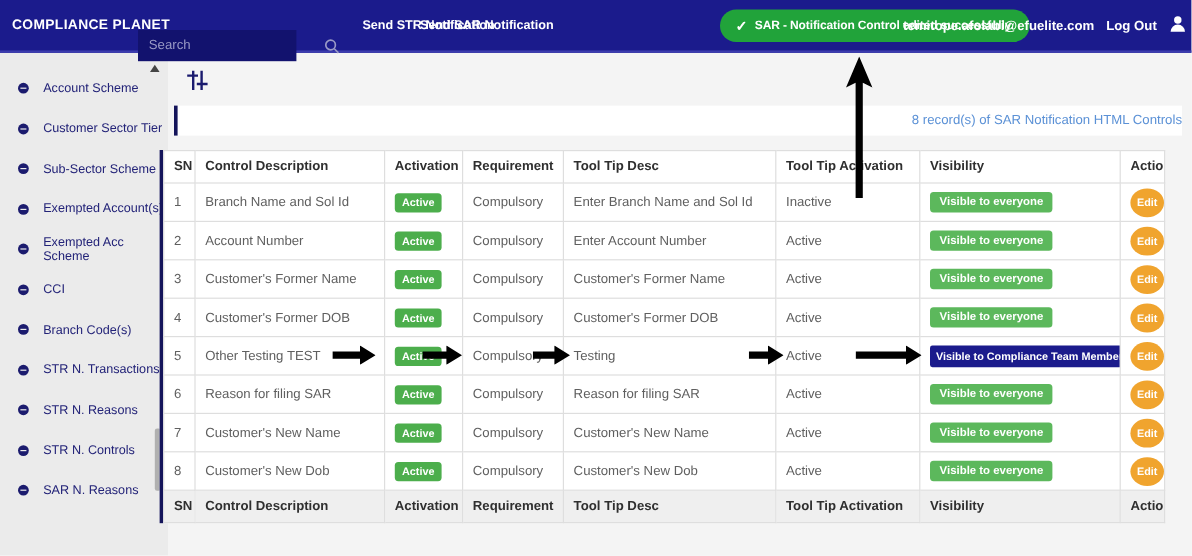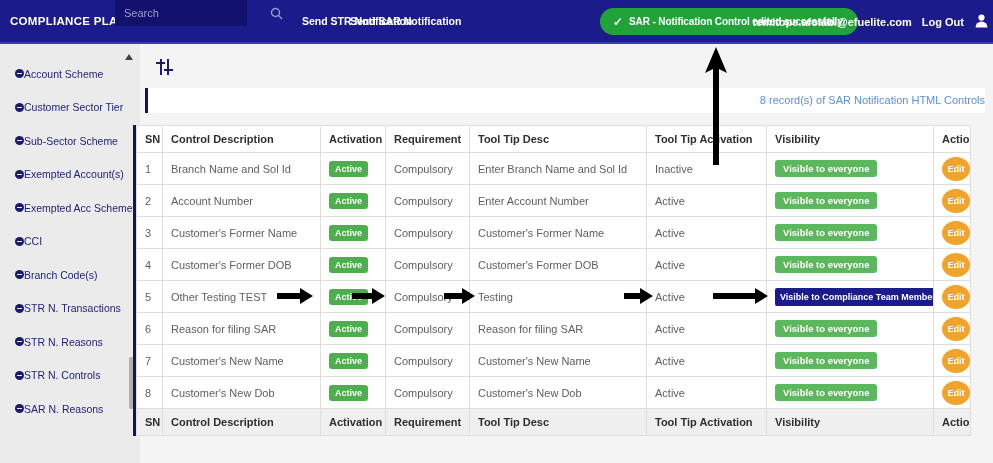--- a/index.html
+++ b/index.html
@@ -4,21 +4,21 @@
 <style>
   * { margin:0; padding:0; box-sizing:border-box; }
   html,body { width:993px; height:463px; overflow:hidden; background:#f4f4f4;
               font-family:"Liberation Sans", sans-serif; position:relative; }
 
   
   .navbar { position:absolute; left:0; top:0; width:993px; height:44px;
             background:#1b1b8c; border-bottom:2px solid #3c3cae; z-index:10; }
   .brand { position:absolute; left:10px; top:15px; color:#fff; font-weight:bold;
            font-size:11.5px; letter-spacing:.3px; }
-  .searchbox { position:absolute; left:115px; top:0; width:132px; height:26px;
+  .searchbox { position:absolute; left:115px; top:25px; width:132px; height:26px;
                background:#12126e; display:flex; align-items:center; }
   .searchbox input { flex:1; background:transparent; border:none; outline:none;
                      color:#d5d5ec; font-size:11px; padding:0 4px 0 9px;
                      font-family:"Liberation Sans", sans-serif; }
   .searchbox input::placeholder { color:#9a9ac6; }
   .search-ic { width:22px; display:flex; justify-content:center; }
   .nav-link { position:absolute; top:15px; color:#fff; font-weight:bold; font-size:10.5px;
               text-decoration:none; cursor:pointer; }
   .nav-link.str { left:256px;margin-left:46px; }
   .nav-link.sar { left:350px; }
@@ -27,21 +27,21 @@
            gap:6px; color:#fff; font-weight:bold; font-size:10px; letter-spacing:-.1px; }
   .toast .check { font-size:12px; font-weight:bold; }
   .nav-right { position:absolute; right:4px; top:0; height:44px; display:flex;
                align-items:center; gap:10px; }
   .user-email { color:#fff; font-size:11px; font-weight:bold; }
   .logout { color:#fff; font-size:11px; font-weight:bold; cursor:pointer; }
 
   
   .sidebar { position:absolute; left:0; top:44px; width:140px; height:419px;
              background:#ebebeb; padding-top:13px; }
-  .side-item { height:33.5px; display:flex; align-items:center; 
+  .side-item { height:33.5px; display:flex; align-items:center; gap:12px;
                padding-left:15px; cursor:pointer; }
   .bullet { width:9px; height:9px; border-radius:50%; background:#1b1b6e;
             position:relative; flex:0 0 9px; }
   .bullet::after { content:""; position:absolute; left:2px; right:2px; top:4px;
                    height:1px; background:#ebebeb; }
   .side-label { font-size:10.5px; color:#232378; }
   .side-scroll-up { position:absolute; right:7px; top:10px; width:0; height:0;
                     border-left:4px solid transparent; border-right:4px solid transparent;
                     border-bottom:6px solid #444; }
   .side-thumb { position:absolute; right:6px; top:313px; width:5px; height:52px;

